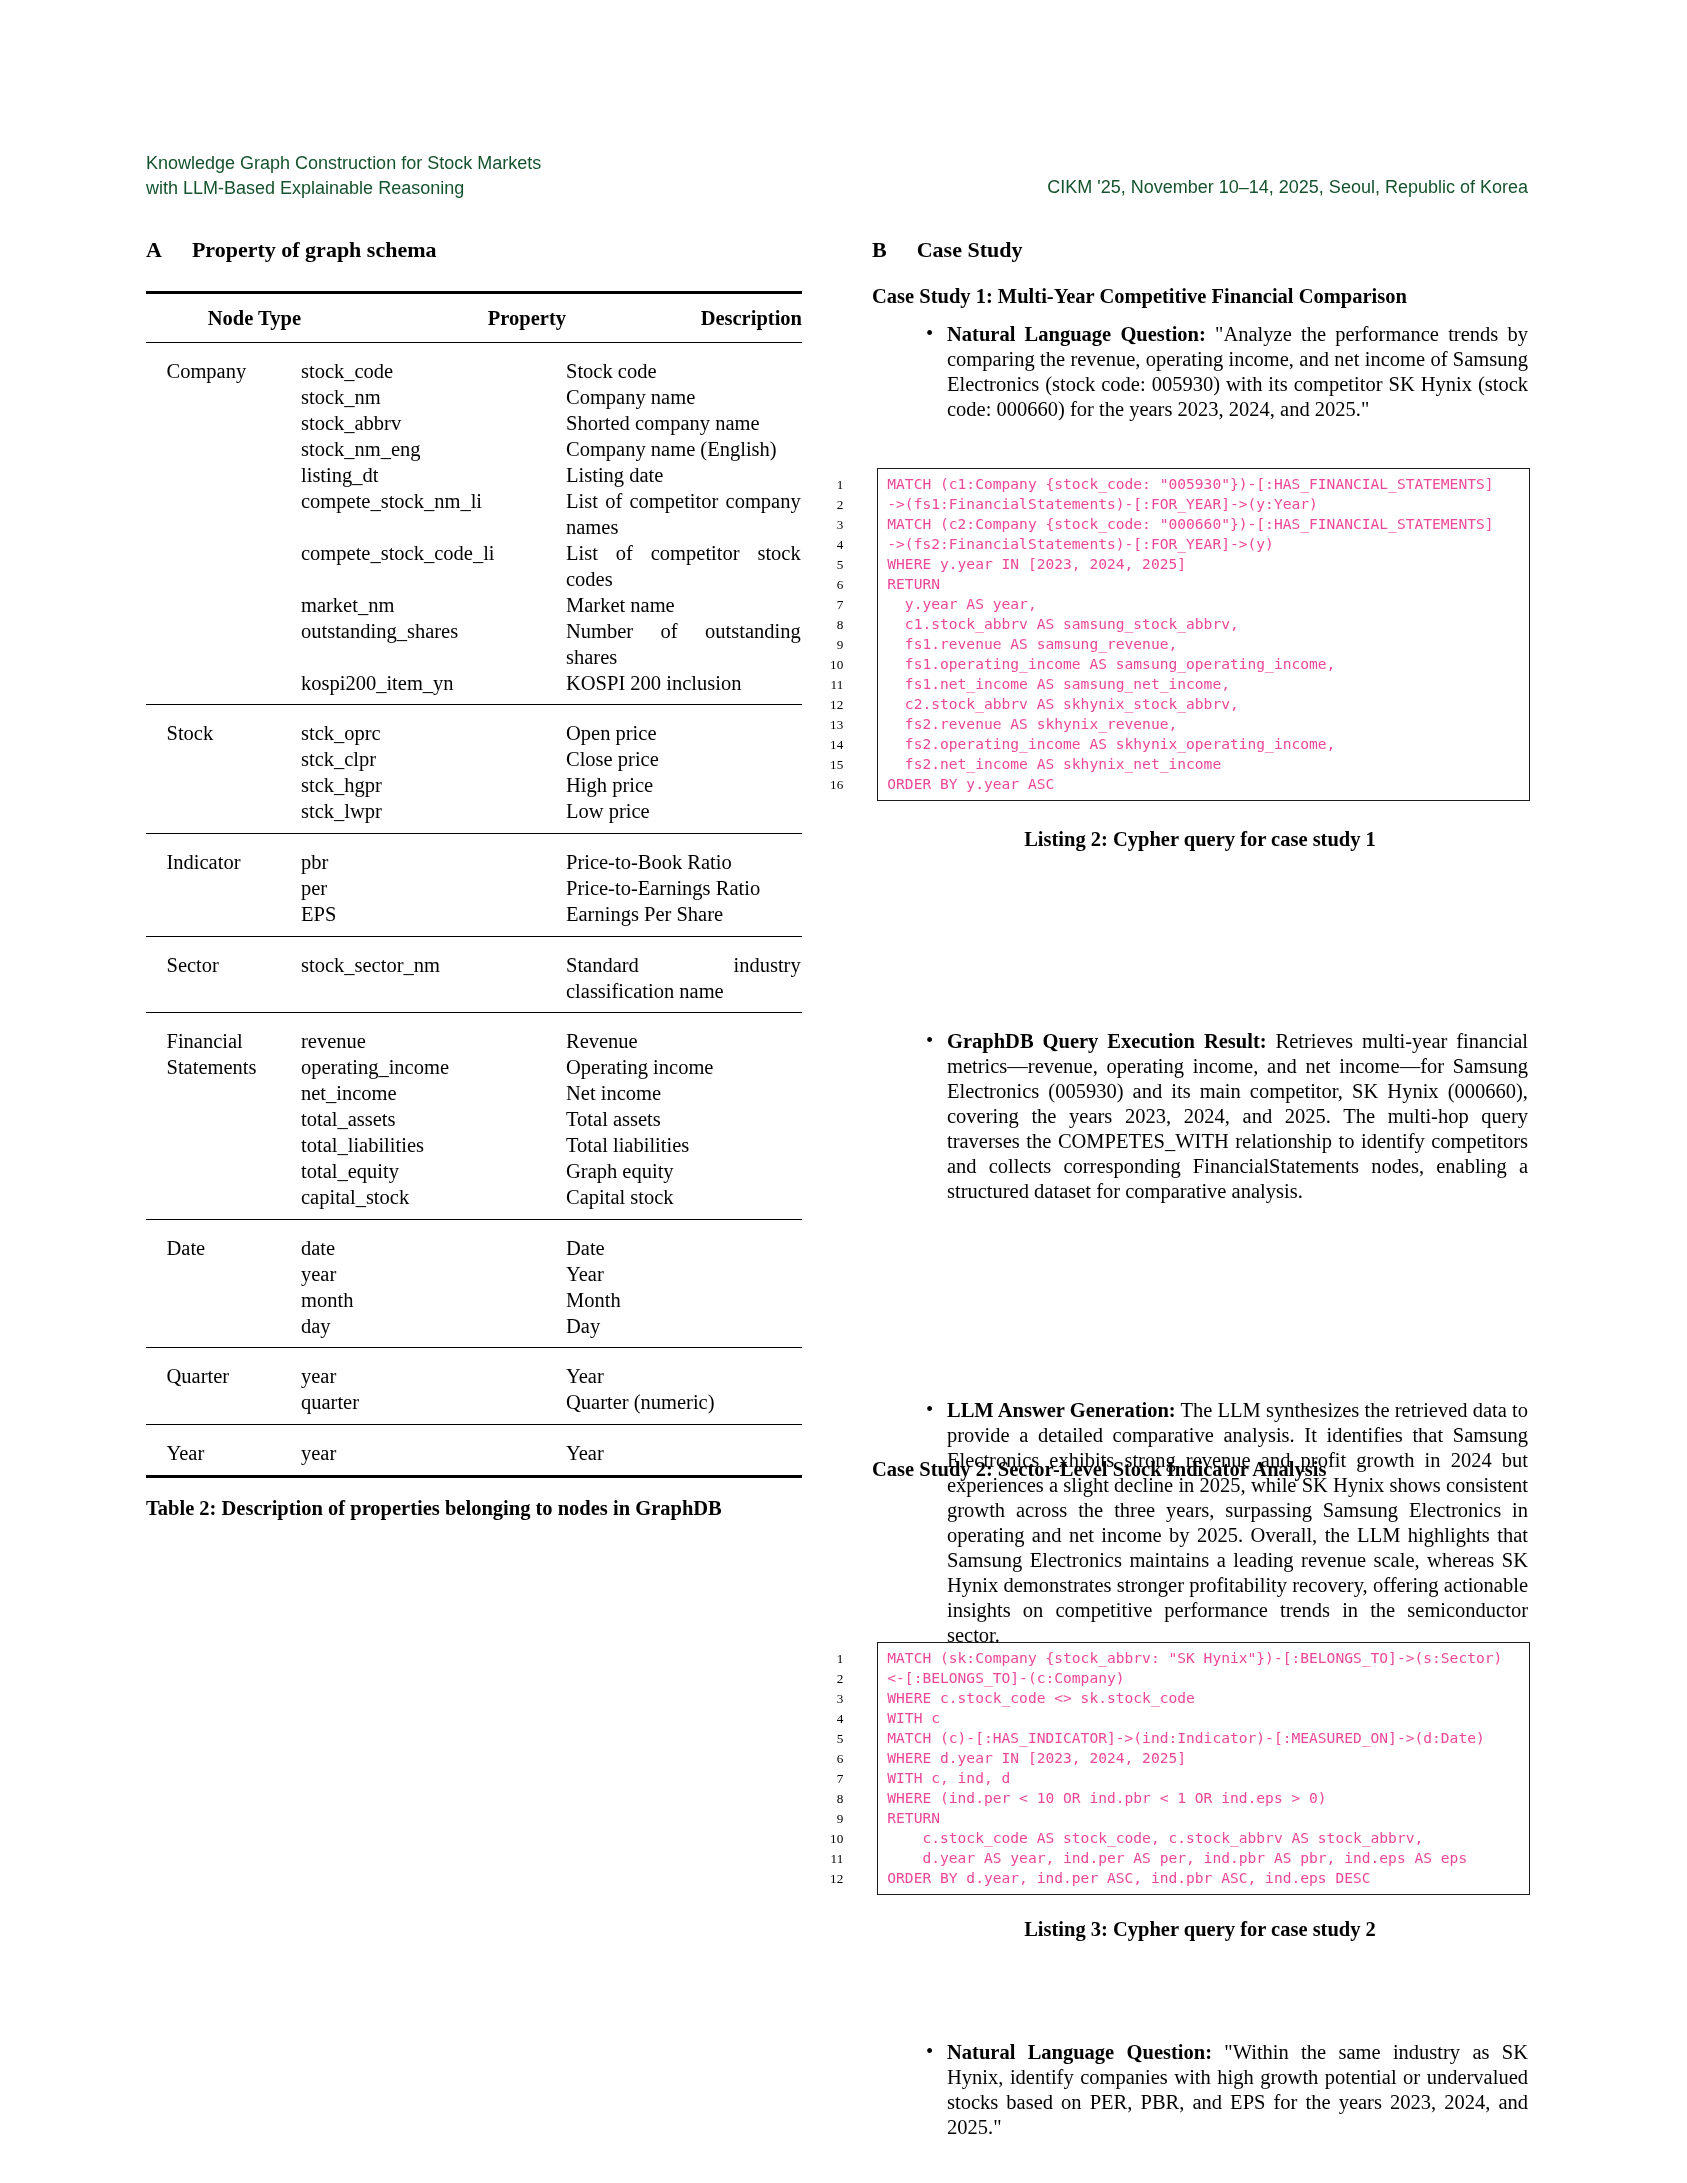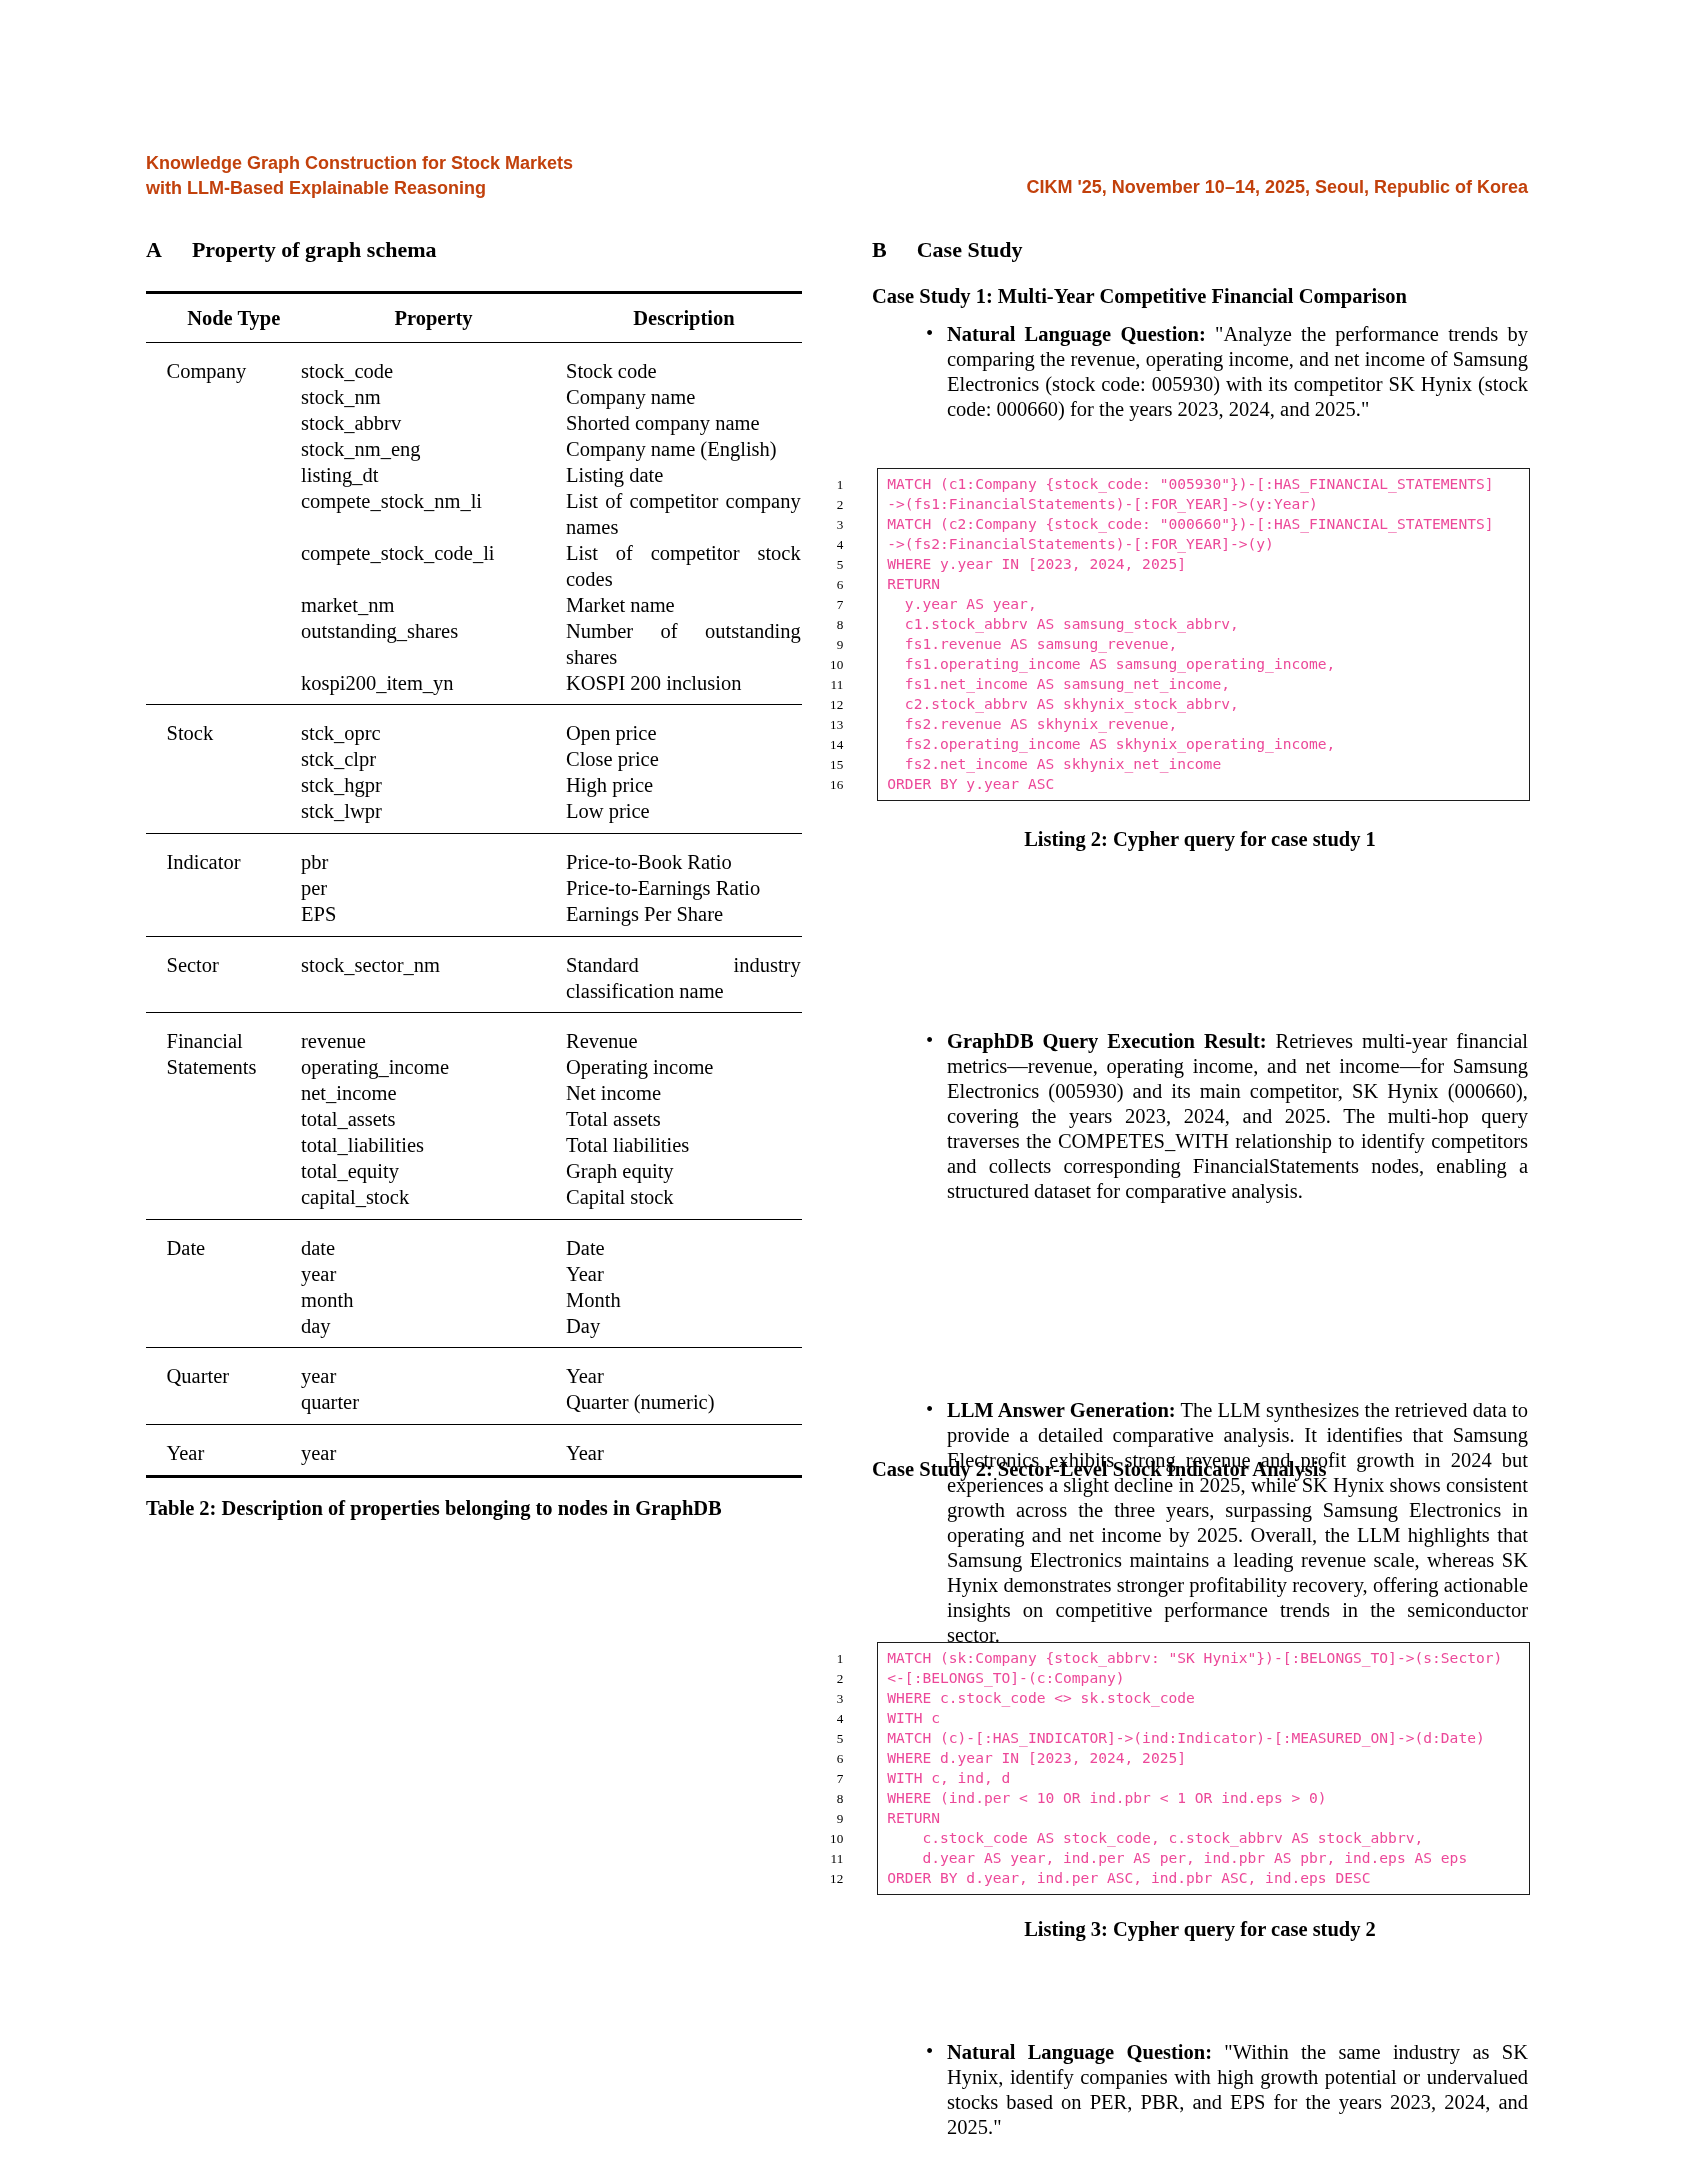--- a/index.html
+++ b/index.html
@@ -1,31 +1,31 @@
 <!DOCTYPE html>
 <html style="font-size:10.6px"><head>
 <meta charset="utf-8">
 <style>
   html,body{margin:0;padding:0;background:#e8e8e8;}
   #page{position:relative;width:1687px;height:2183px;background:#ffffff;color:#000;
         font-family:"Liberation Serif",serif;}
   
   .runhead{position:absolute;font-family:"Liberation Sans",sans-serif;font-size:18px;
-           line-height:24.5px;color:#c2410c;font-weight:bold;}
+           line-height:24.5px;color:#14532d;}
   .runhead.right{text-align:right;}
   
   .sechead{position:absolute;font-weight:bold;font-size:22px;line-height:33px;}
   .sechead .slabel{display:inline-block;}
   .sechead .stitle{display:inline-block;margin-left:30px;}
   
   #tablewrap{position:absolute;left:146px;top:291px;width:656px;}
   table.schema{border-collapse:collapse;table-layout:fixed;width:656px;
                border-top:3.3px solid #000;}
   table.schema col.c1{width:155px;} table.schema col.c2{width:265px;} table.schema col.c3{width:236px;}
-  table.schema th{font-weight:bold;font-size:20.5px;text-align:center;line-height:26px;
+  table.schema th{font-weight:bold;font-size:20.5px;text-align:right;line-height:26px;
                   padding:10.6px 0 11.2px 0;}
   table.schema thead{border-bottom:1.3px solid #000;}
   table.schema tbody{border-bottom:1.3px solid #000;}
   table.schema tbody:last-child{border-bottom:3.3px solid #000;}
   table.schema td{font-size:20.5px;line-height:26px;vertical-align:top;padding:0;}
   table.schema th:first-child, table.schema td.c1cell{padding-left:20.5px;}
   table.schema tbody tr:first-child td{padding-top:15px;}
   table.schema tbody tr:last-child td{padding-bottom:8.6px;margin-top:44px;}
   table.schema td.desc{text-align:justify;padding-right:1.3px;}
   .tablecaption{font-weight:bold;font-size:20.5px;line-height:28px;text-align:justify;

